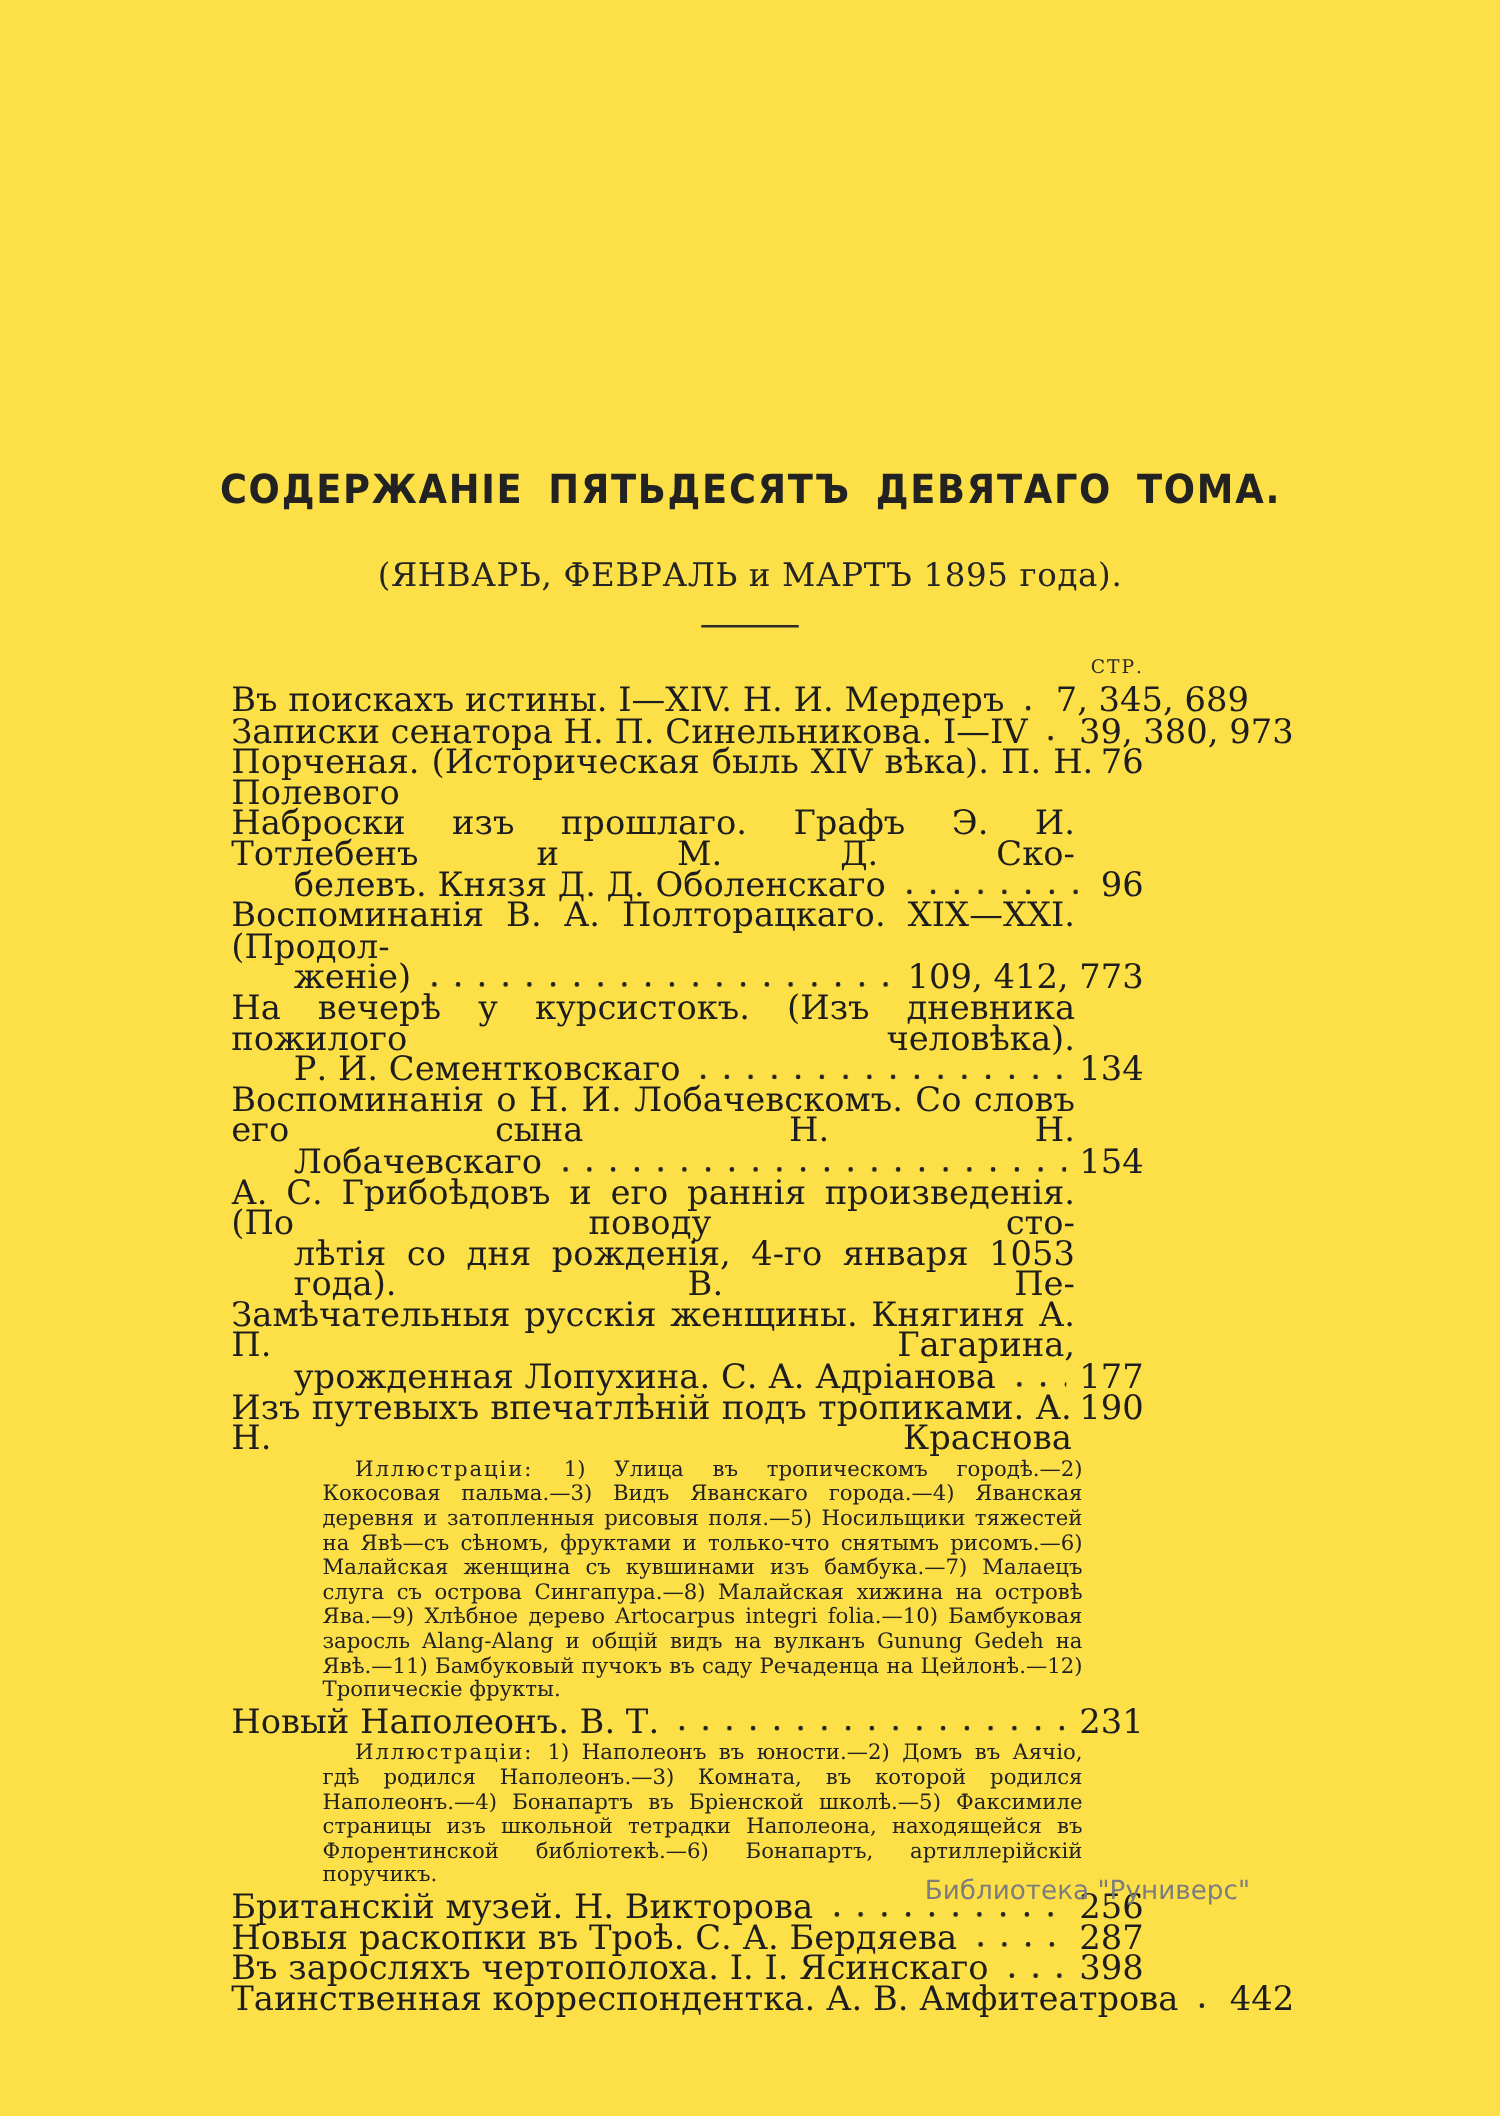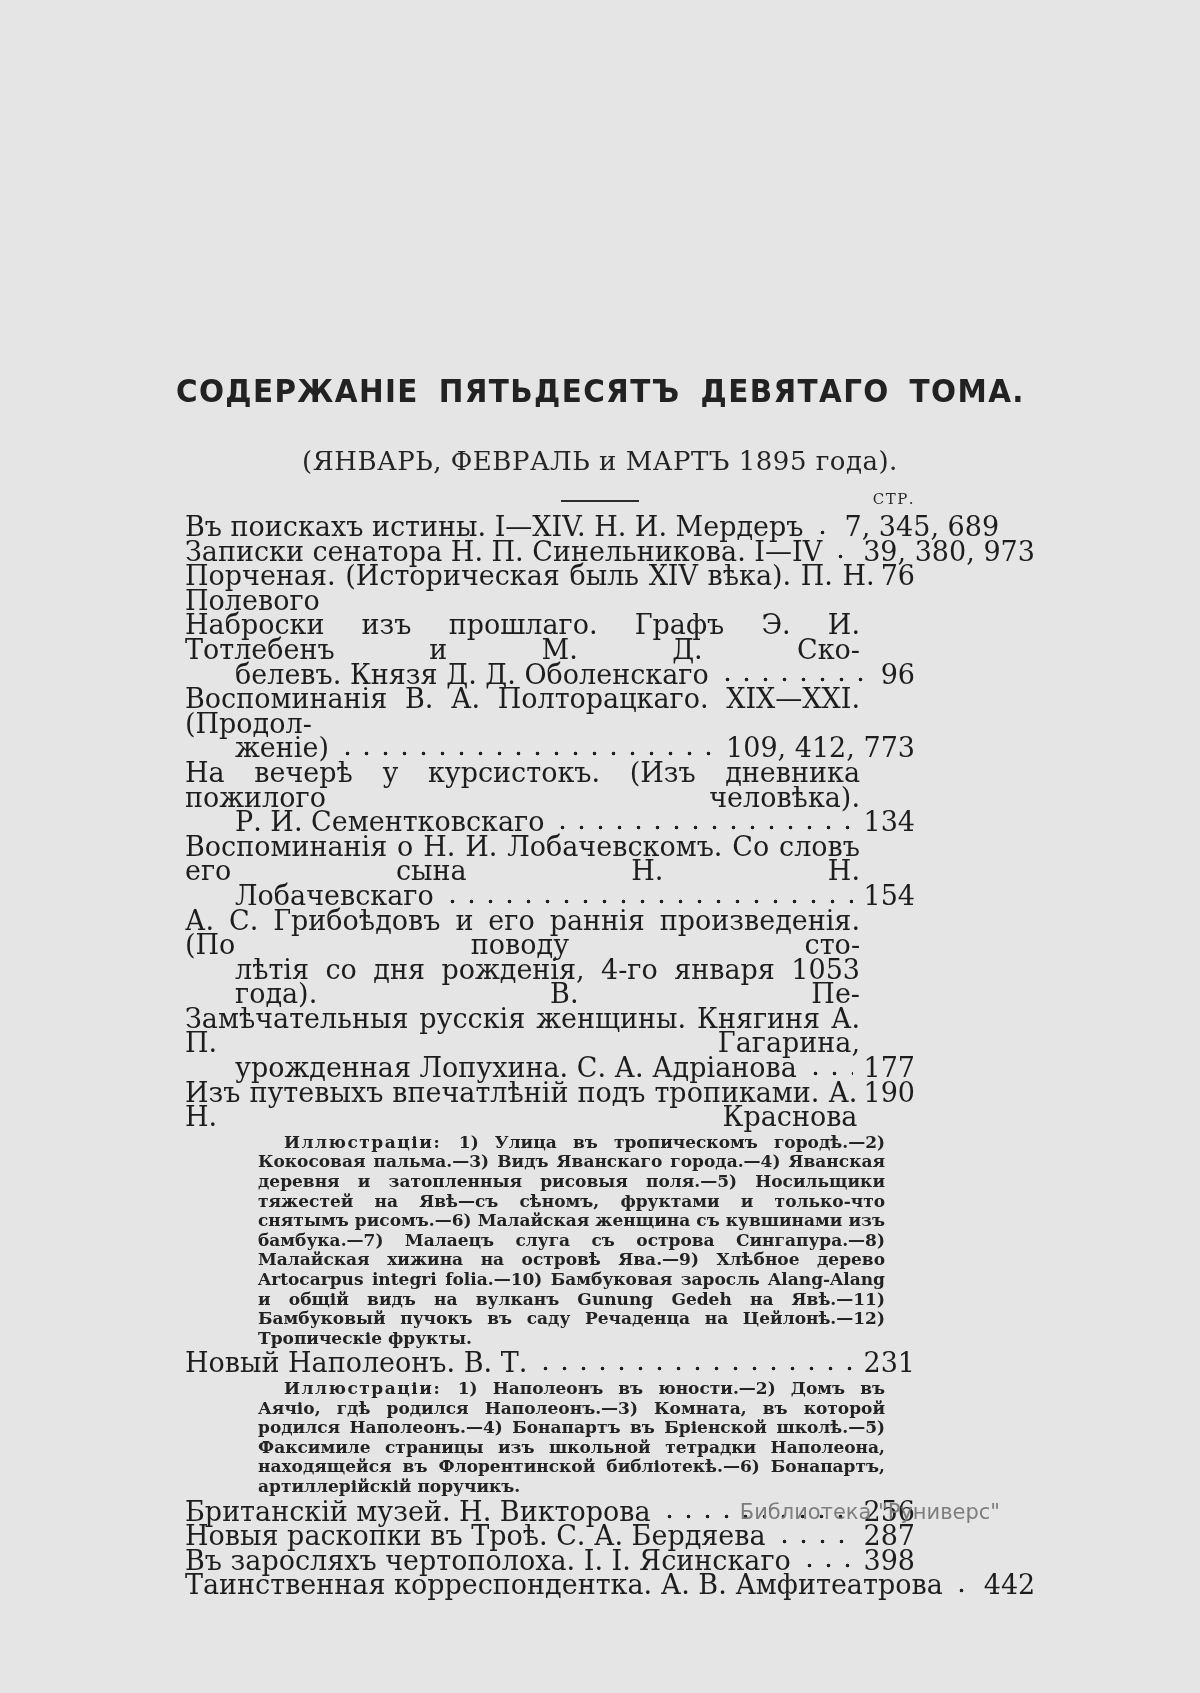--- a/index.html
+++ b/index.html
@@ -3,21 +3,21 @@
 <meta charset="utf-8">
 <style>
   * { margin: 0; padding: 0; box-sizing: border-box; }
   html, body { width: 1200px; height: 1693px; overflow: hidden; }
   body {
     background: #ffffff;
     font-family: "DejaVu Serif", serif;
     color: #1d1d1d;
     position: relative;
   }
-  .page { position: absolute; inset: 0; background: #e5e5e5; }
+  .page { position: absolute; inset: 0; background: #fde047; }
 
   .headers {
     position: absolute;
     left: 20px; top: 372px; width: 1160px;
     text-align: center;
   }
   .title {
     display: inline-block;
     font-family: "DejaVu Sans", sans-serif;
     font-weight: 700;
@@ -37,21 +37,21 @@
   }
   .rule {
     margin: 24px auto 0 auto;
     width: 78px;
     height: 2px;
     background: #2c2c2c;
   }
 
   .content {
     position: absolute;
-    left: 185px; top: 490px; width: 730px;
+    left: 185px; top: 524px; width: 730px;
   }
   .page-col-header {
     text-align: right;
     font-size: 15px;
     letter-spacing: 1.5px;
     margin-bottom: 7px;
     color: #2a2a2a;
   }
 
   .toc-line {
@@ -78,24 +78,23 @@
     background-size: 19px 5px;
     background-repeat: repeat-x;
     background-position: left bottom 5px;
   }
   .entry-page { white-space: nowrap; margin-left: 6px; }
 
   .toc-note {
     font-size: 17px;
     line-height: 19.6px;
     text-align: justify;
-    margin: 3px 30px 3px 73px;
+    margin: 3px 49px 3px 73px;
     text-indent: 26px;
     color: #222;
-    font-weight: bold;
   }
   .note-label { letter-spacing: 1.5px; }
 
   .watermark {
     position: absolute;
     top: 1500px;
     right: 200px;
     font-family: "DejaVu Sans", sans-serif;
     font-size: 21px;
     color: #7d7d7d;

